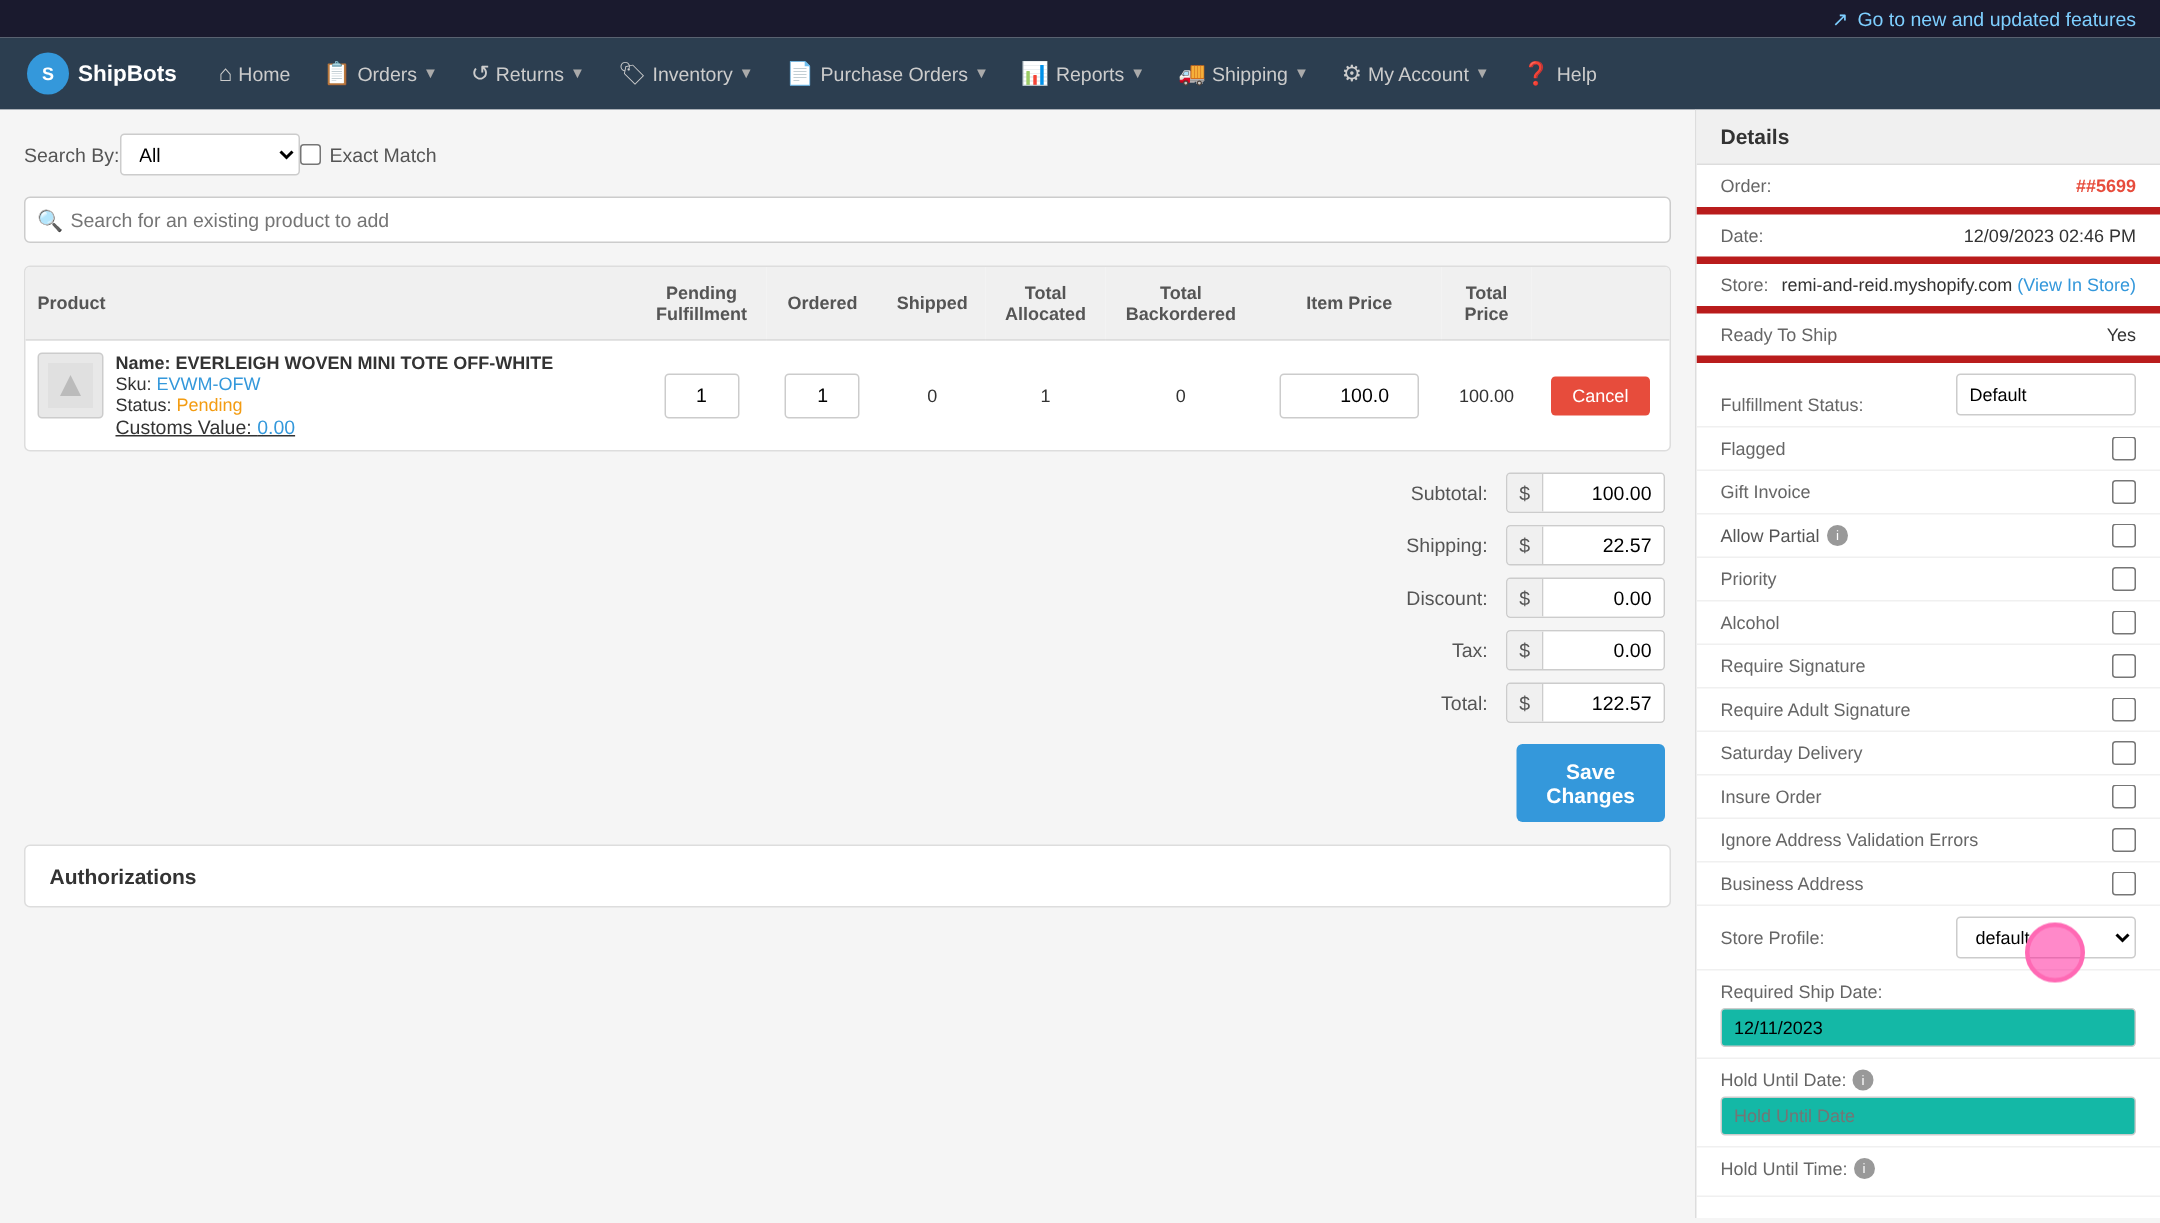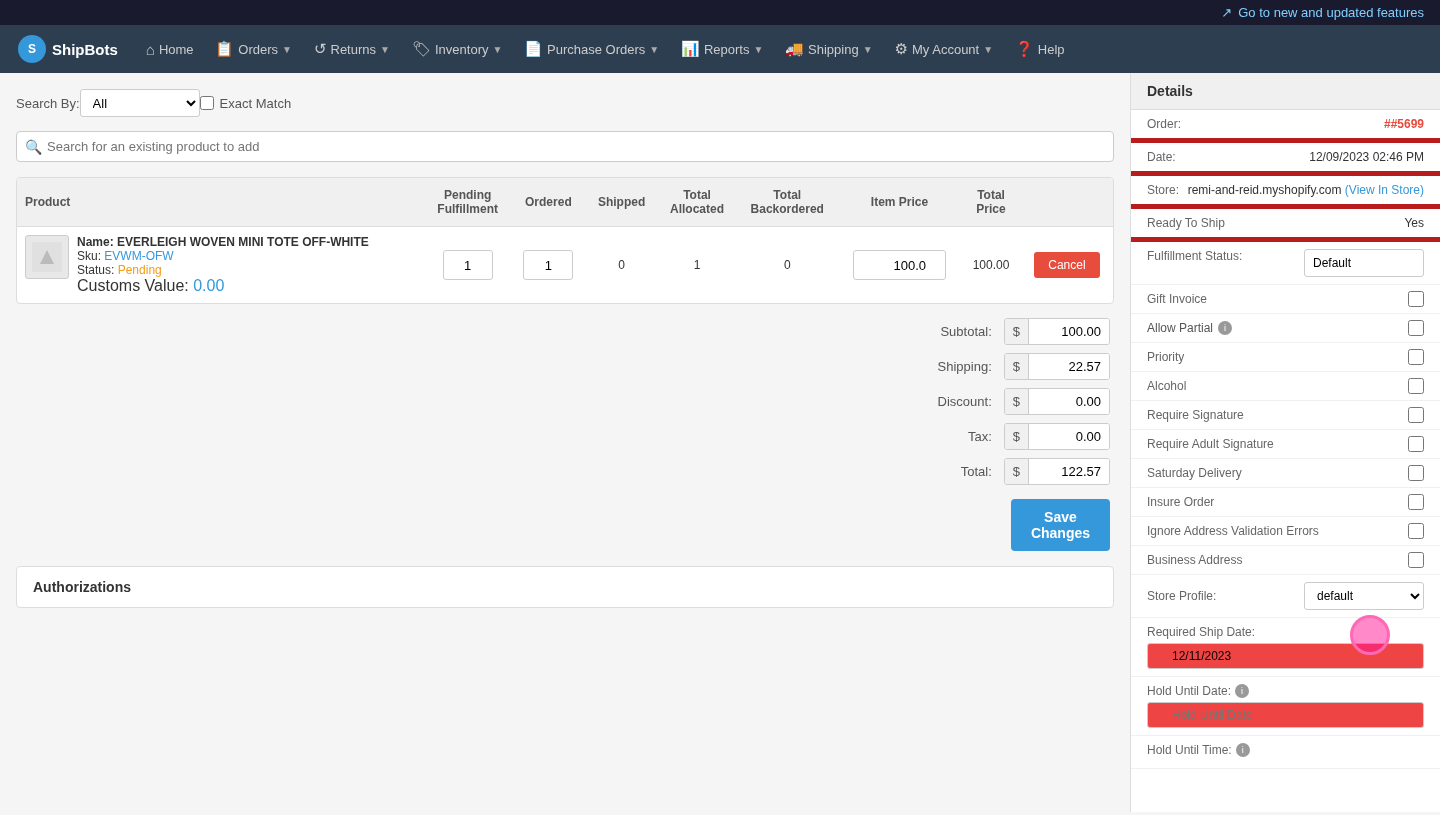--- a/index.html
+++ b/index.html
@@ -155,21 +155,21 @@
       width: 44px; height: 44px;
       background: #e8e8e8;
       border: 1px solid #ccc;
       border-radius: 3px;
       display: flex; align-items: center; justify-content: center;
       font-size: 10px; color: #888;
     }
     .product-name { font-weight: 600; font-size: 12px; color: #333; }
     .product-sku a { color: #3498db; text-decoration: none; font-size: 12px; }
     .product-status .pending { color: #f39c12; font-size: 12px; }
-    .product-customs { font-size: 16px; }
+    .product-customs { font-size: 13px; text-decoration: underline; }
     .product-customs .customs-val { color: #3498db; }
 
     .qty-input {
       width: 50px; height: 30px;
       border: 1px solid #ccc;
       border-radius: 3px;
       text-align: center;
       font-size: 13px;
     }
     .price-input {
@@ -279,21 +279,21 @@
     .detail-label { color: #666; }
     .detail-value { color: #333; font-weight: 500; }
     .detail-value.order-link { color: #e74c3c; font-weight: 700; text-decoration: none; }
     .detail-value.yes { color: #333; }
     .detail-value.store-link { color: #333; }
     .detail-value.store-link a { color: #3498db; text-decoration: none; }
 
     .fulfillment-row {
       display: flex;
       justify-content: space-between;
-      align-items: flex-start;
+      align-items: flex-end;
       padding: 7px 16px;
       border-bottom: 1px solid #f0f0f0;
       font-size: 12px;
     }
     .fulfillment-select {
       border: 1px solid #ccc;
       border-radius: 3px;
       padding: 4px 20px 4px 8px;
       font-size: 12px;
       background: #fff;
@@ -356,23 +356,23 @@
     .date-row {
       padding: 7px 16px;
       border-bottom: 1px solid #f0f0f0;
       font-size: 12px;
     }
     .date-label { color: #666; margin-bottom: 4px; display: flex; align-items: center; gap: 4px; }
     .date-input {
       width: 100%;
       border: 1px solid #ccc;
       border-radius: 3px;
-      padding: 5px 24px;
-      font-size: 12px;
-      background: #ef4444;
+      padding: 5px 8px;
+      font-size: 12px;
+      background: #14b8a6;
     }
   </style>
 </head>
 <body>
 
 <div class="top-banner">
   <span>↗</span>
   <a>Go to new and updated features</a>
 </div>
 
@@ -597,20 +597,24 @@
       <span class="detail-label">Fulfillment Status:</span>
       <select class="fulfillment-select">
         <option>Default</option>
         <option>Shipped</option>
         <option>Pending</option>
       </select>
     </div>
 
     <div id="checkbox-container">
 
+      <div class="checkbox-row">
+        <span class="detail-label">Flagged</span>
+        <input type="checkbox" class="checkbox-input" style="">
+      </div>
 
       <div class="checkbox-row">
         <span class="detail-label">Gift Invoice</span>
         <input type="checkbox" class="checkbox-input" style="">
       </div>
 
       <div class="checkbox-row">
         <div class="checkbox-label-wrapper">
           <span>Allow Partial</span>
           <span class="info-icon">i</span>

